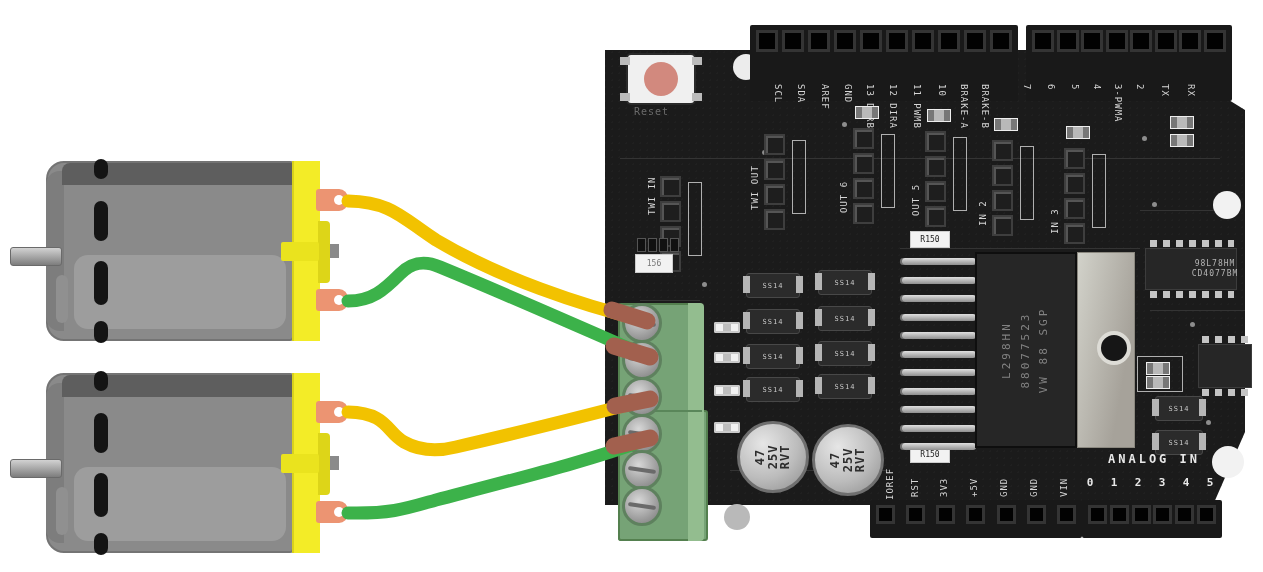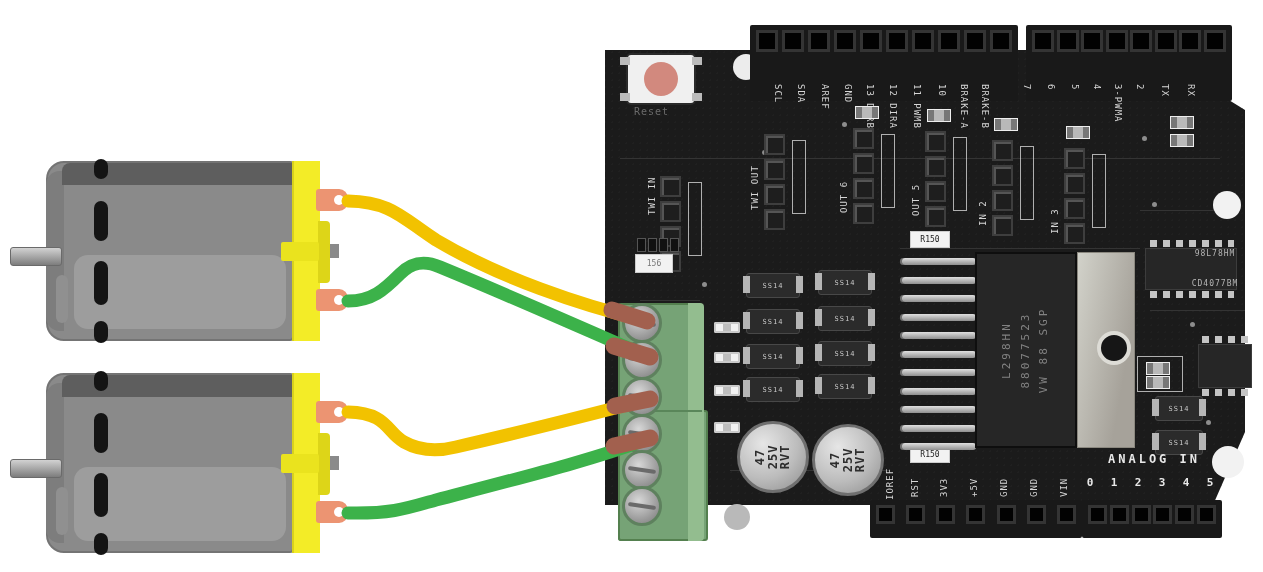--- a/index.html
+++ b/index.html
@@ -46,21 +46,21 @@
              line-height:1.7;letter-spacing:3px;white-space:nowrap;}
   .heatsink{position:absolute;left:1077px;top:252px;width:58px;height:196px;
             background:linear-gradient(100deg,#d2d2ca,#a6a29a 75%);border:1px solid #8b887f;box-sizing:border-box;}
   .hs-hole{position:absolute;left:19px;top:78px;width:26px;height:26px;border-radius:50%;
            background:#161616;border:4px solid #dddcd6;}
   .legs{position:absolute;left:902px;top:258px;width:74px;height:192px;display:flex;
         flex-direction:column;justify-content:space-between;}
   .legs i{display:block;width:100%;height:7px;border-radius:3px;
           background:linear-gradient(#e0e0e0,#8f8f8f);box-shadow:-2px 0 0 #6f6f6f;}
   .soic{position:absolute;background:#262626;border:1px solid #3c3c3c;color:#b5b5b5;
-        display:flex;flex-direction:column;align-items:center;justify-content:space-between;
+        display:flex;flex-direction:column;align-items:center;justify-content:center;
         font-size:8px;line-height:1.3;letter-spacing:1px;box-sizing:border-box;padding-left:48px;}
   .soic-legs{position:absolute;height:7px;background:repeating-linear-gradient(90deg,#c4c4c4 0 7px,transparent 7px 13px);}
   .wbox{position:absolute;background:#f2f2f2;color:#222;font-size:8px;display:flex;align-items:center;
         justify-content:center;border:1px solid #ccc;letter-spacing:0;}
   
   .cap{position:absolute;width:72px;height:72px;border-radius:50%;
        background:radial-gradient(circle at 35% 30%,#e6e6e6,#bcbcbc 55%,#8e8e8e);
        border:3px solid #6f6f6f;display:flex;align-items:center;justify-content:center;box-sizing:border-box;}
   .cap-text{transform:rotate(-90deg);text-align:center;color:#2e2e2e;font-weight:bold;
             font-size:12px;line-height:1.05;letter-spacing:1px;}

